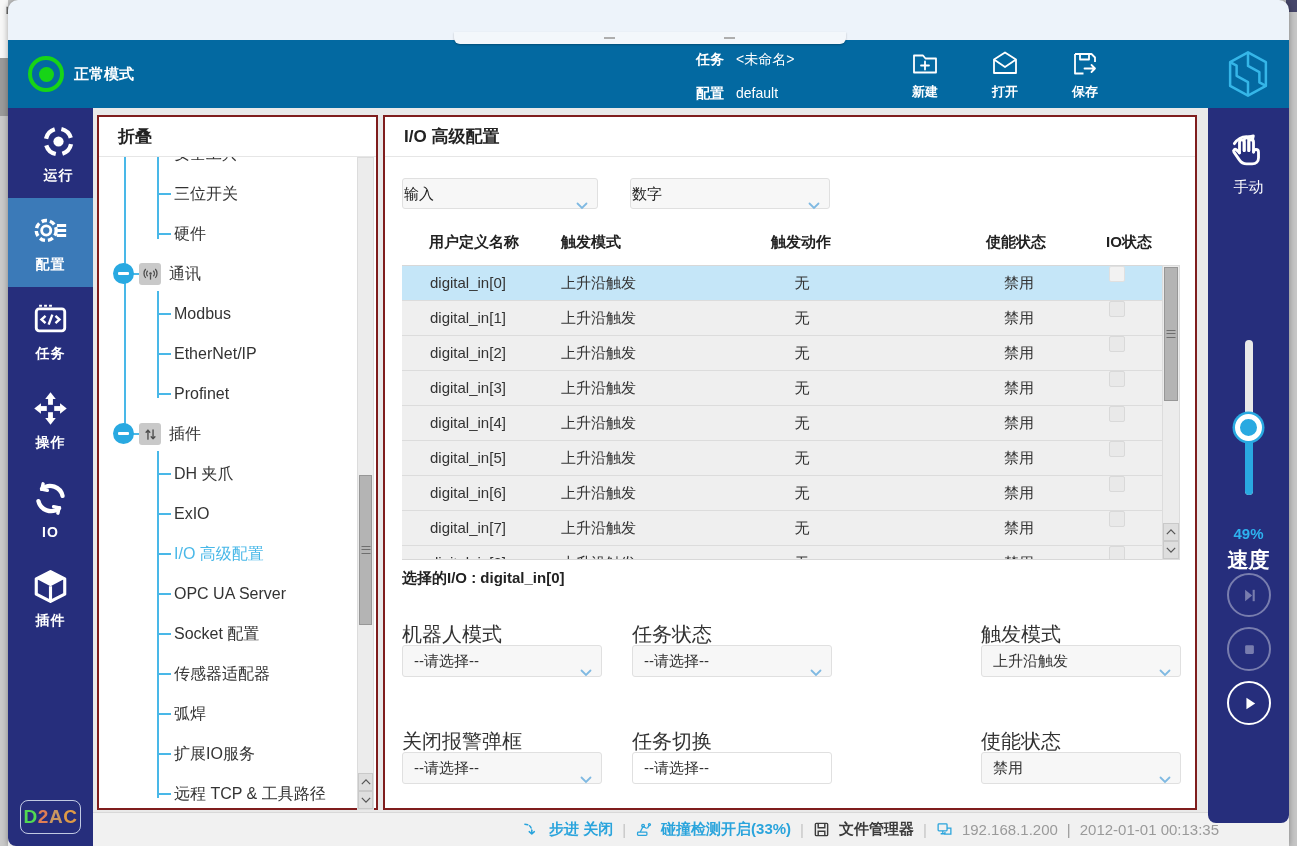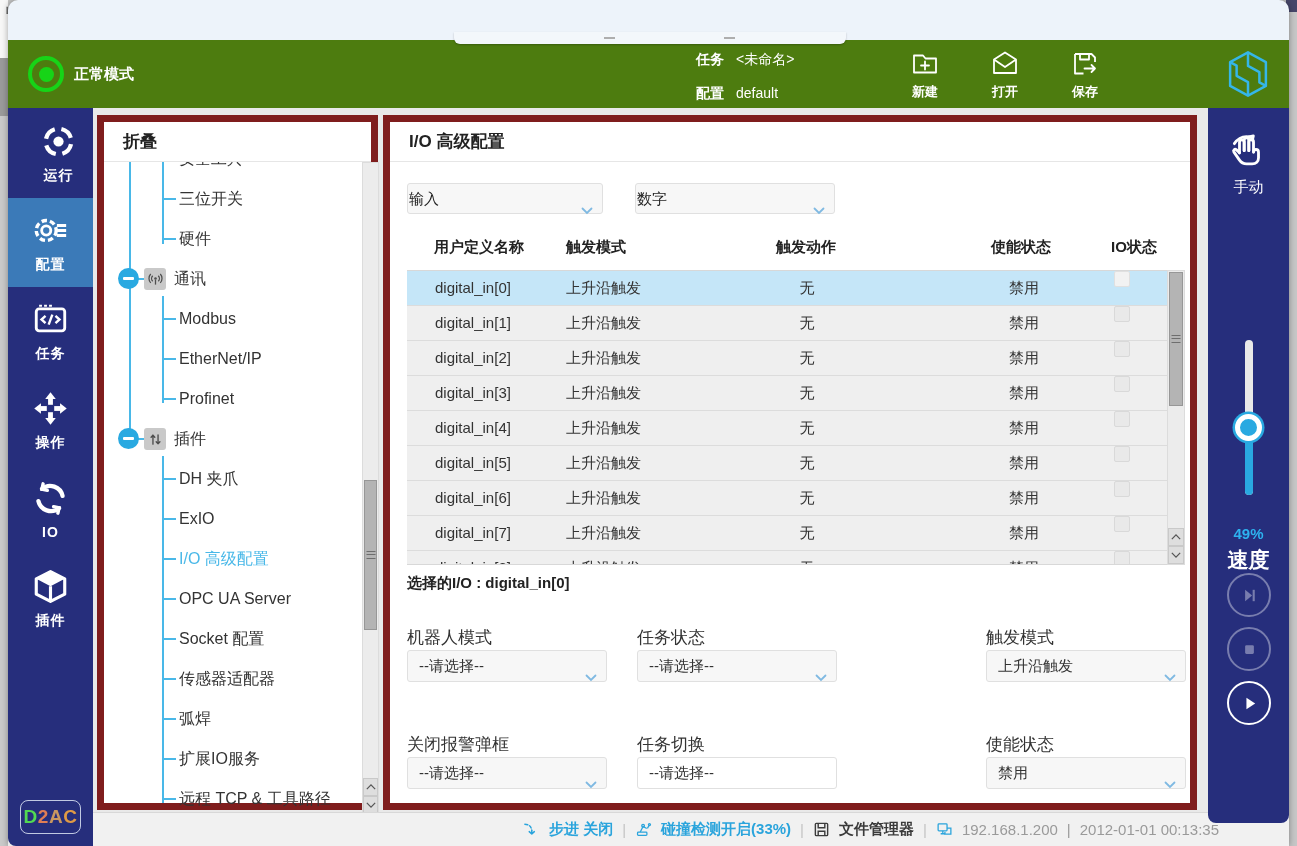--- a/index.html
+++ b/index.html
@@ -26,21 +26,21 @@
   .winbtn svg { width:13px; height:13px; }
 
   .viewport { position:absolute; left:0; top:40px; width:1281px; height:806px; background:#e9e9e9; overflow:hidden; }
 
   
   .vnc-tab { position:absolute; left:446px; top:32px; width:392px; height:12px; background:#f3f7fb;
     border-radius:0 0 6px 6px; z-index:60; box-shadow:0 1px 2px rgba(0,0,0,.25); }
   .vnc-tab .tick { position:absolute; top:5px; width:11px; height:2px; background:#aeaeae; }
 
   
-  .app-header { position:absolute; left:0; top:0; width:1281px; height:68px; background:#4d7c0f;text-align:center; }
+  .app-header { position:absolute; left:0; top:0; width:1281px; height:68px; background:#0369a1;text-align:center; }
   .mode-ind { position:absolute; left:20px; top:16px; width:36px; height:36px; border-radius:50%;
     border:4px solid #17d417; display:flex; align-items:center; justify-content:center; }
   .mode-ind i { width:15px; height:15px; border-radius:50%; background:#17d417; }
   .mode-label { position:absolute; left:66px; top:0; height:68px; display:flex; align-items:center;
     color:#fff; font-size:15px; font-weight:bold; }
   .kv { position:absolute; left:688px; color:#fff; font-size:14px; white-space:nowrap; }
   .kv b { font-weight:bold; margin-right:12px; }
   .kv.r1 { top:11px; } .kv.r2 { top:45px; }
   .hdr-act { position:absolute; top:5px; width:70px; height:60px; display:flex; flex-direction:column;
     align-items:center; justify-content:center; gap:4px; color:#fff; cursor:default; }
@@ -81,21 +81,21 @@
   .statusbar { position:absolute; left:85px; top:772px; width:1196px; height:34px; background:#f1f1f1;
     border-top:1px solid #d8d8d8; display:flex; align-items:center; padding-left:430px; gap:9px;
     font-size:15px; white-space:nowrap; z-index:2; }
   .statusbar .icon svg { width:17px; height:17px; display:block; }
   .st-cyan { color:#2aa4dc; font-weight:bold; }
   .st-dark { color:#3a3a3a; font-weight:bold; }
   .st-gray { color:#9a9a9a; }
   .st-sep { color:#c4c4c4; font-weight:normal; }
 
   
-  .panel { position:absolute; background:#fff; border:7px solid #7f1d1d; }
+  .panel { position:absolute; background:#fff; border:2px solid #7f1d1d; }
   .tree-panel { left:89px; top:75px; width:281px; height:695px; }
   .main-panel { left:375px; top:75px; width:814px; height:695px; }
   .p-head { position:absolute; left:0; top:0; width:100%; height:40px; border-bottom:1px solid #e6e6e6;
     font-size:17px; font-weight:bold; color:#222; line-height:40px; padding-left:19px; }
 
   .tree-body { position:absolute; left:0; top:40px; width:279px; height:653px; overflow:hidden;padding-left:8px; }
   .tline { position:absolute; width:1.6px; background:#49b8e8; }
   .tstub { position:absolute; height:1.6px; background:#49b8e8; }
   .tnode-circle { position:absolute; width:21px; height:21px; border-radius:50%; background:#29a9e1;
     display:flex; align-items:center; justify-content:center; }
@@ -126,21 +126,21 @@
   .trow { position:relative; width:100%; height:35px; background:#efefef; border-bottom:1px solid #dcdcdc;
     font-size:15px; color:#333; }
   .trow.sel { background:#c5e6f8; }
   .trow span { position:absolute; top:0; line-height:34px; white-space:nowrap; }
   .cell-name { left:28px; } .cell-mode { left:159px; }
   .cell-action { left:330px; width:140px; text-align:center; }
   .cell-enable { left:547px; width:140px; text-align:center; }
   .cb { position:absolute; left:707px; top:9px; width:16px; height:16px; background:#e9e9e9; border:1px solid #d9d9d9; border-radius:2px; }
   .trow.sel .cb { background:#f2f2f2; border-color:#e0e0e0; }
   .sel-io { position:absolute; left:17px; top:452px; font-size:15px; font-weight:bold; color:#222; }
-  .ffield-label { position:absolute; font-size:17px; color:#333;text-align:right; }
+  .ffield-label { position:absolute; font-size:20px; color:#333;text-align:right; }
   .ffield { position:absolute; width:200px; height:32px; background:#f7f7f7; border:1px solid #e0e0e0; border-radius:3px;
     font-size:15px; color:#333; line-height:30px; padding-left:11px; }
   .ffield.noarrow { background:#fff; }
 </style>
 </head>
 <body>
 
 <div class="screen">
   <div class="behind">
     <div class="bw"></div>

